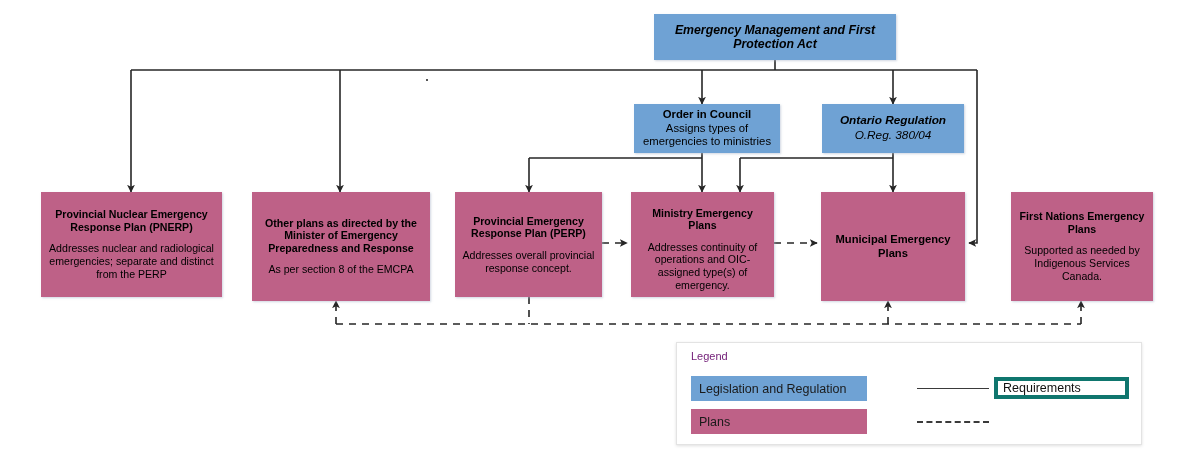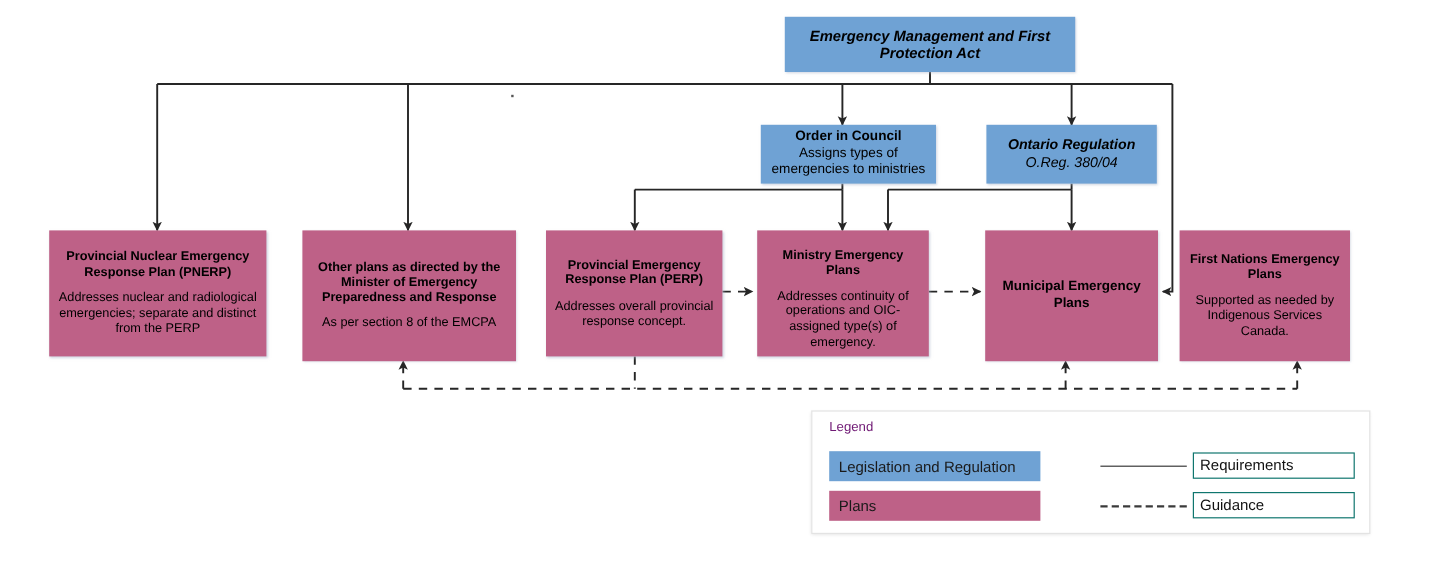--- a/index.html
+++ b/index.html
@@ -95,21 +95,21 @@
     width: 72px;
     height: 0;
   }
   .lg-line.l1 { top: 45px; border-top: 1.7px solid #3a3a3a; }
   .lg-line.l2 { top: 78px; border-top: 2px dashed #3a3a3a; }
   .lg-box {
     position: absolute;
     left: 317px;
     width: 135px;
     height: 22px;
-    border: 1px solid #0f766e;
+    border: 4px solid #0f766e;
     background: #ffffff;
     display: flex;
     align-items: center;
     padding-left: 5px;
     box-sizing: border-box;
     font-size: 12.5px;
     color: #111111;
   }
   .lg-box.b1 { top: 34px; }
   .lg-box.b2 { top: 67px; }
@@ -220,21 +220,21 @@
   <div class="node plan" style="left:631px; top:192px; width:143px; height:105px; font-size:10.6px; padding:0 6px; justify-content:center; padding-top:9px;">
     <div class="n-title">Ministry Emergency Plans</div>
     <div class="gap"></div>
     <div class="n-sub">Addresses continuity of operations and OIC-assigned type(s) of emergency.</div>
   </div>
 
   <div class="node plan" style="left:821px; top:192px; width:144px; height:109px; font-size:11.2px; padding:0 6px;">
     <div class="n-title">Municipal Emergency Plans</div>
   </div>
 
-  <div class="node plan" style="left:983px; top:192px; width:142px; height:109px; font-size:10.6px; padding:0 6px;">
+  <div class="node plan" style="left:1011px; top:192px; width:142px; height:109px; font-size:10.6px; padding:0 6px;">
     <div class="n-title">First Nations Emergency Plans</div>
     <div class="gap"></div>
     <div class="n-sub">Supported as needed by Indigenous Services Canada.</div>
   </div>
 
   <div class="dot"></div>
 
   <div id="legend">
     <div id="legend-title">Legend</div>
 
@@ -242,16 +242,15 @@
       <span>Legislation and Regulation</span>
     </div>
     <div class="swatch s2">
       <span>Plans</span>
     </div>
 
     <div class="lg-line l1"></div>
     <div class="lg-line l2"></div>
 
     <div class="lg-box b1">Requirements</div>
-    <div class="lg-box b2">Guidance</div>
   </div>
 
 </div>
 
 </body></html>

